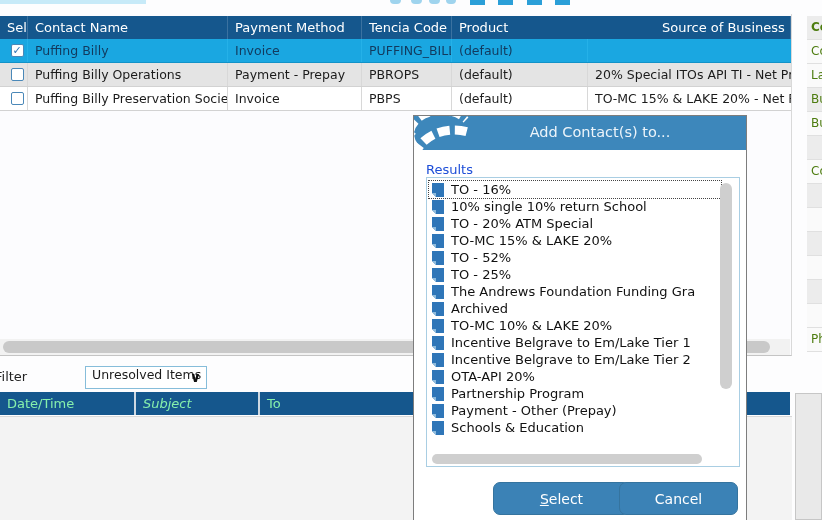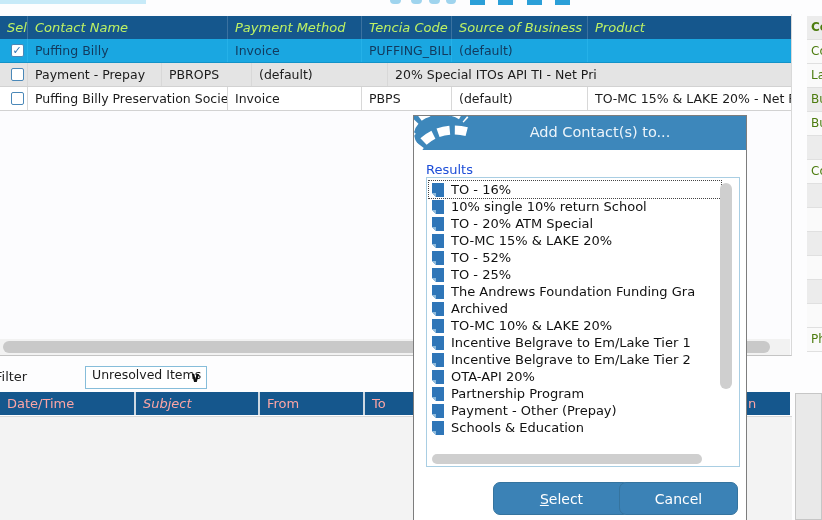--- a/index.html
+++ b/index.html
@@ -8,21 +8,21 @@
   #screen { position:relative; width:822px; height:520px; overflow:hidden; background:#fdfdfe; }
 
   
   .tabstrip { position:absolute; left:0; top:0; width:146px; height:4px; background:#c7eaf8; }
   .icon-frag { position:absolute; top:0; height:5px; background:#2b9fd8; }
   .icon-frag.round { background:#9fd4ee; border-radius:0 0 5px 5px; height:4px; }
 
   
   .top-panel { position:absolute; left:0; top:14px; width:792px; height:342px; background:#fcfcfe; border-right:1px solid #d9d9d9; border-bottom:1px solid #c4c4c4; }
   .grid { position:absolute; left:0; top:2px; width:791px; }
-  .grid-head { display:flex; height:23px; background:#15578d; color:#bef264; font-size:13px;font-style:italic; }
+  .grid-head { display:flex; height:23px; background:#15578d; color:#ffffff; font-size:13px; }
   .grid-head .hc { display:flex; align-items:center; padding-left:7px; border-right:1px solid #3b72a0; overflow:hidden; white-space:nowrap; }
   .grid-row { display:flex; height:24px; font-size:12.5px; color:#1b1b1b; background:#fff; border-bottom:1px solid #d2d2d2; }
   .grid-row.alt { background:#e4e4e4; }
   .grid-row.sel { background:#1aa7e1; color:#123a5e; border-bottom:1px solid #1192c8; }
   .grid-row .c { display:flex; align-items:center; padding-left:7px; border-right:1px solid #d8d8d8; overflow:hidden; white-space:nowrap; }
   .grid-row.sel .c { border-right-color:#25b1e8; }
   .w-sel{width:28px; justify-content:center; padding-left:0;}
   .w-name{width:200px;} .w-pay{width:134px;} .w-code{width:90px;} .w-src{width:136px;} .w-prod{flex:1; border-right:none !important;}
   .cbx { width:13px; height:13px; background:#fff; border:1px solid #4a88b8; border-radius:2px; font-size:11px; line-height:11px; font-weight:bold; color:#2e74b4; text-align:center; }
   .hscroll-track { position:absolute; left:0; top:325px; width:790px; height:16px; background:#f2f2f2; }
@@ -34,21 +34,21 @@
   .rrow.g { background:#ececec; }
   .rrow.b { font-weight:bold; }
   .right-bottom { position:absolute; left:795px; top:393px; width:27px; height:127px; background:#e9e9e9; border:1px solid #c6c6c6; }
 
   
   .filter-label { position:absolute; left:-5px; top:369px; font-size:13px; color:#222; }
   .filter-select { position:absolute; left:85px; top:366px; width:122px; height:23px; background:#fff; border:1px solid #86bdda; font-size:12.5px; color:#1b1b1b; display:flex; align-items:flex-start; padding-left:6px; }
   .filter-select .chev { position:absolute; right:5px; top:2px; font-size:14px; font-weight:bold; color:#111; }
 
   
-  .bt-head { position:absolute; left:0; top:392px; width:790px; height:23px; background:#15578d; display:flex; color:#fca5a5; font-size:13px; }
+  .bt-head { position:absolute; left:0; top:392px; width:790px; height:23px; background:#15578d; display:flex; color:#86efac; font-size:13px; }
   .bt-head .hc { display:flex; align-items:center; padding-left:7px; border-right:2px solid #cdd8e2; overflow:hidden; white-space:nowrap; }
   .bt1{width:136px;} .bt2{width:124px;font-style:italic;} .bt3{width:105px;} .bt4{width:376px;} .bt5{flex:1; border-right:none !important;}
   .bt-body { position:absolute; left:0; top:416px; width:792px; height:104px; background:#f3f3f3; border-top:1px solid #d8d8d8; }
 
   
   .modal { position:absolute; left:413px; top:115px; width:334px; height:410px; background:#fff; border:1px solid #7d7d7d; }
   .modal-head { position:relative; height:34px; background:#3d87bb; overflow:hidden; }
   .modal-title { position:absolute; left:56px; right:16px; top:8px; text-align:center; color:#ecf4fa; font-size:14.5px; }
   .logo { position:absolute; left:0; top:0; }
   .results-label { position:absolute; left:12px; top:46px; font-size:13px; color:#1d4ed8; }
@@ -79,39 +79,40 @@
   <div class="icon-frag" style="left:527px; width:15px;"></div>
   <div class="icon-frag" style="left:555px; width:15px;"></div>
 
   <div class="top-panel">
     <div class="grid">
       <div class="grid-head">
         <div class="hc w-sel">Sel</div>
         <div class="hc w-name">Contact Name</div>
         <div class="hc w-pay">Payment Method</div>
         <div class="hc w-code">Tencia Code</div>
+        <div class="hc w-prod">Product</div>
         <div class="hc w-src">Source of Business</div>
-        <div class="hc w-prod">Product</div>
       </div>
 
       <div class="grid-row sel">
         <div class="c w-sel">
             <span class="cbx">✓</span>
           </div>
         <div class="c w-name">Puffing Billy</div>
         <div class="c w-pay">Invoice</div>
         <div class="c w-code">PUFFING_BILLY</div>
         <div class="c w-src">(default)</div>
         <div class="c w-prod"></div>
       </div>
 
       <div class="grid-row alt">
         <div class="c w-sel">
             <span class="cbx"></span>
           </div>
+        <div class="c w-name">Puffing Billy Operations</div>
         <div class="c w-pay">Payment - Prepay</div>
         <div class="c w-code">PBROPS</div>
         <div class="c w-src">(default)</div>
         <div class="c w-prod">20% Special ITOs API TI - Net Pri</div>
       </div>
 
       <div class="grid-row">
         <div class="c w-sel">
             <span class="cbx"></span>
           </div>
@@ -148,21 +149,20 @@
 
   <div class="filter-label">Filter</div>
   <div class="filter-select">
     <span>Unresolved Items</span>
     <span class="chev">∨</span>
   </div>
 
   <div class="bt-head">
     <div class="hc bt1">Date/Time</div>
     <div class="hc bt2">Subject</div>
-    <div class="hc bt3">From</div>
     <div class="hc bt4">To</div>
     <div class="hc bt5">n</div>
   </div>
   <div class="bt-body"></div>
 
   <div class="modal">
     <div class="modal-head">
       <svg class="logo" width="56" height="34" viewBox="0 0 56 34">
         <path d="M1 40 A 40 32 0 0 1 54 16" stroke="#ffffff" stroke-width="9" fill="none" stroke-dasharray="12 5"></path>
         <path d="M1 30 A 31 23 0 0 1 52 4" stroke="#ffffff" stroke-width="7" fill="none" stroke-dasharray="11 5"></path>

